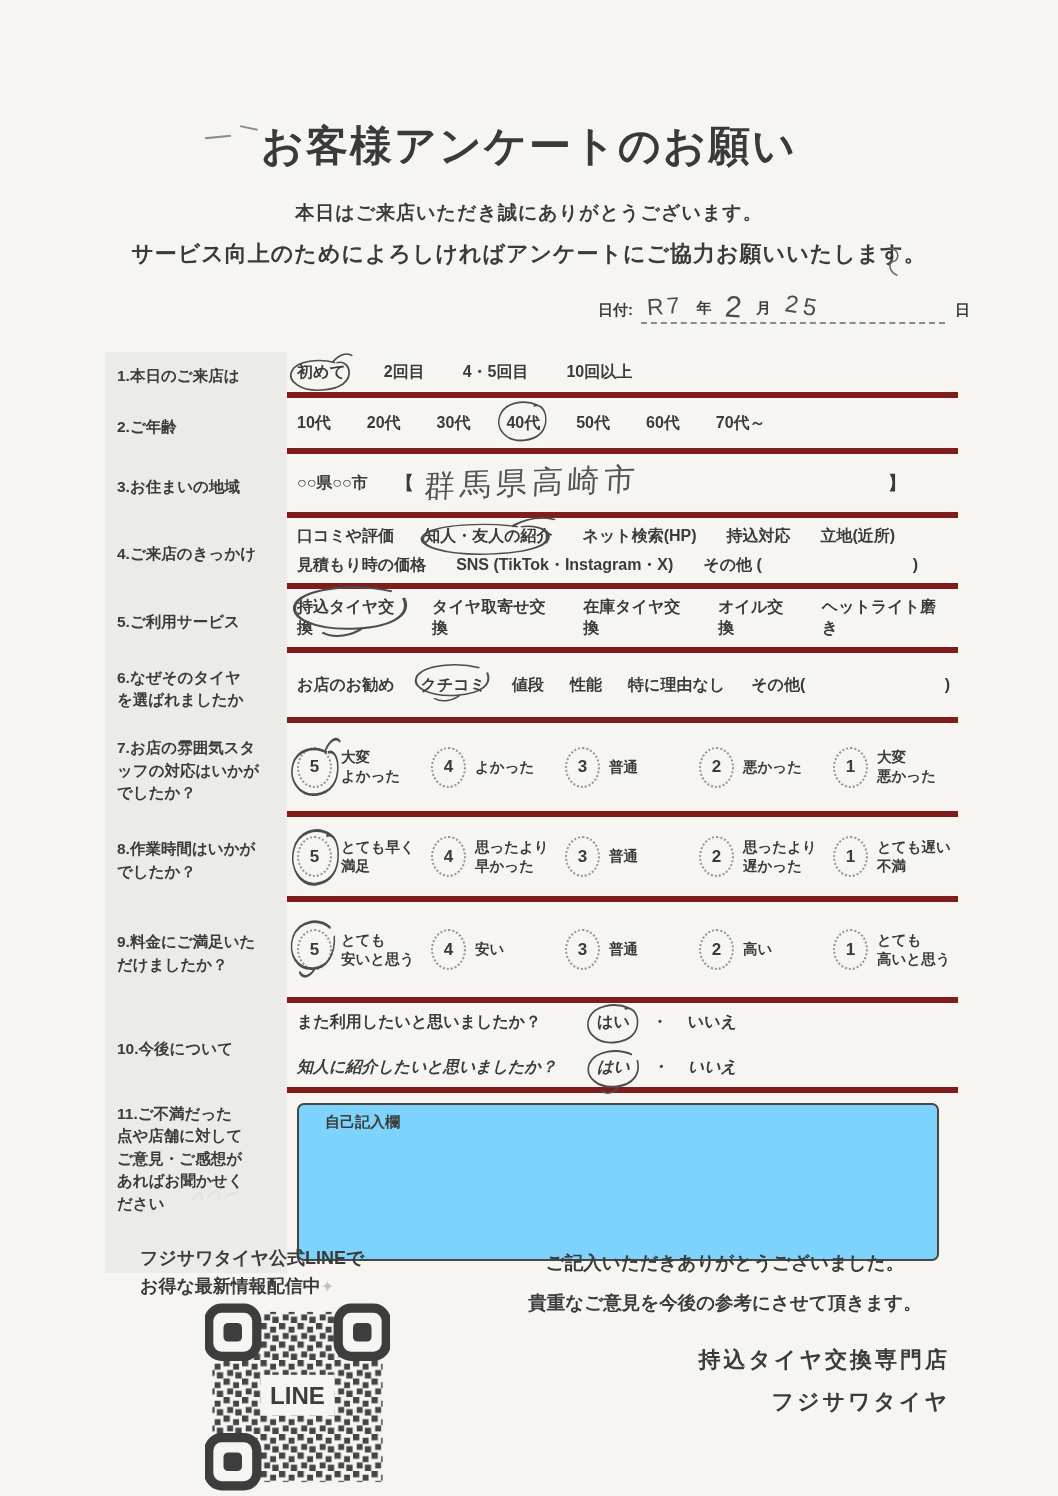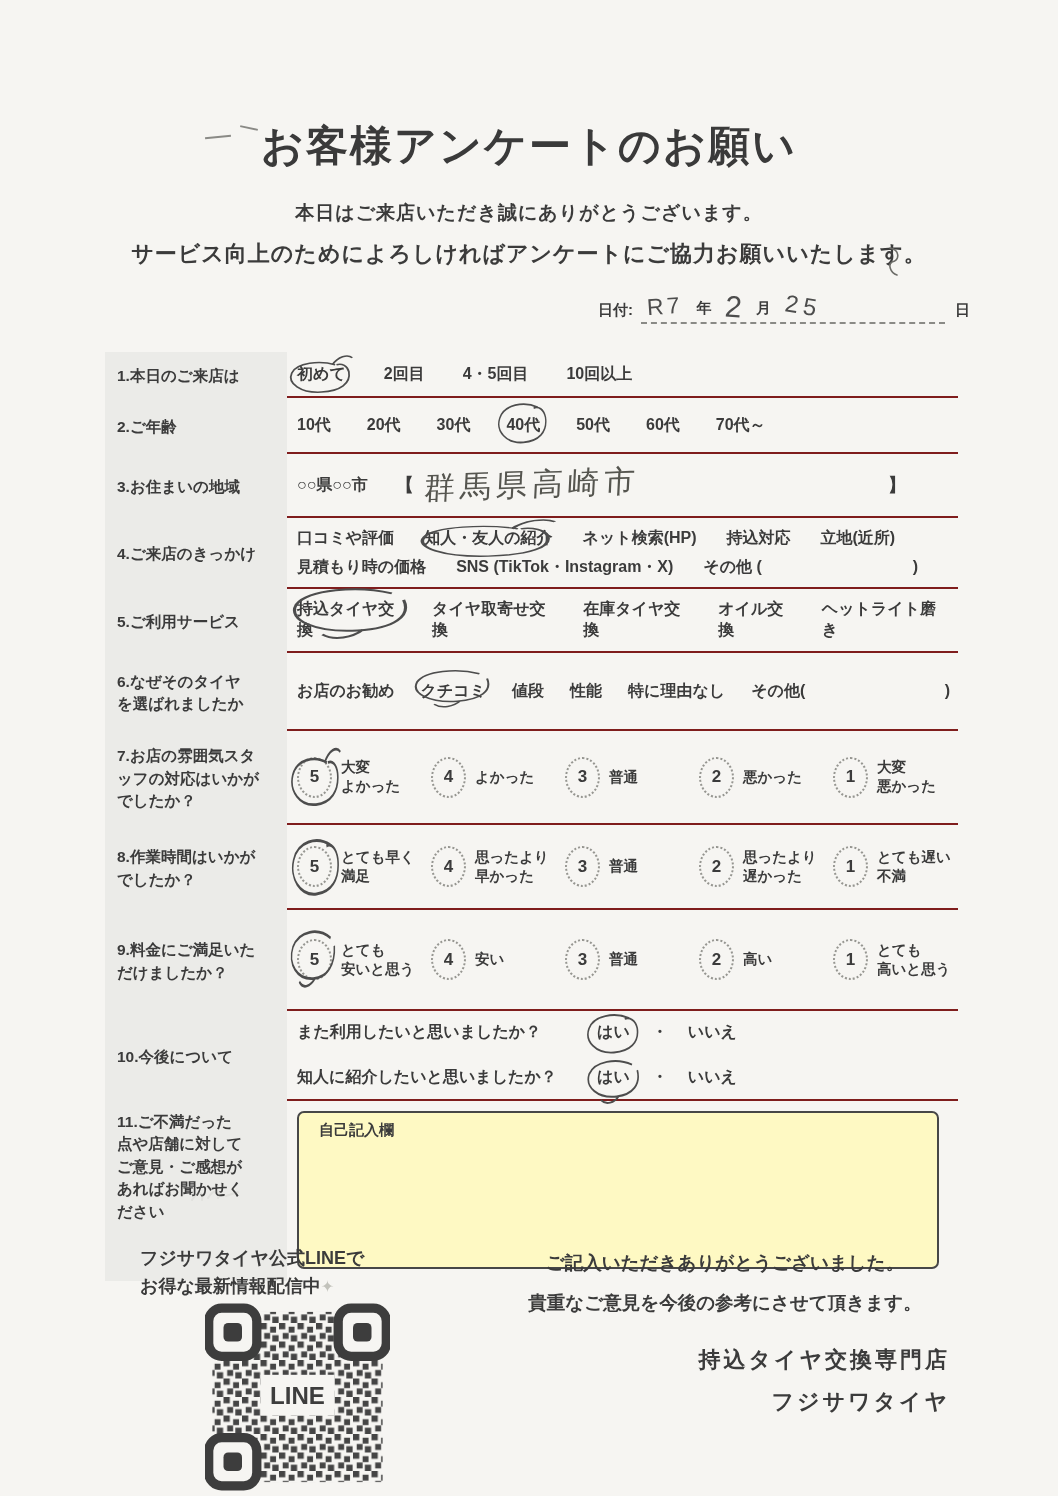--- a/index.html
+++ b/index.html
@@ -29,21 +29,21 @@
   .hand-month { font-size:30px; transform:rotate(5deg); position:relative; top:4px; }
   .hand-day   { font-size:24px; transform:rotate(9deg); letter-spacing:5px; }
   .date-suffix { font-size:15px; font-weight:bold; padding:0 0 4px 10px; }
 
   
   .survey { position:absolute; top:352px; left:105px; width:853px; }
   .row { display:flex; }
   .row-label { width:182px; background:#ebebe8; padding:8px 6px 6px 12px;
                font-size:15.5px; font-weight:600; line-height:1.45; flex-shrink:0;
                display:flex; flex-direction:column; justify-content:center; }
-  .row-content { flex:1; border-bottom:2px solid #7f1d1d; padding:4px 8px 4px 10px;
+  .row-content { flex:1; border-bottom:6px solid #7f1d1d; padding:4px 8px 4px 10px;
                  display:flex; flex-direction:column; justify-content:center; }
   .row:last-child .row-content { border-bottom:none; }
   .opts { display:flex; align-items:center; font-size:16px; font-weight:600; }
   .g38 > * + * { margin-left:38px; } .g27 > * + * { margin-left:36px; }
   .g30 > * + * { margin-left:30px; } .g24 > * + * { margin-left:24px; }
   .g26 > * + * { margin-left:26px; }
   .opt { position:relative; display:inline-block; }
   .hand-circle { position:absolute; pointer-events:none; }
   .hc-fit { left:-10px; top:-12px; width:calc(100% + 20px); height:calc(100% + 22px); }
 
@@ -65,30 +65,30 @@
   .rate { display:flex; align-items:center; gap:9px; width:134px; flex-shrink:0; }
   .rate:last-child { width:auto; }
   .rate-wrap { position:relative; }
   .rate-num { width:35px; height:41px; border:2px dotted #969691; border-radius:50%;
               display:flex; align-items:center; justify-content:center;
               font-size:17px; font-weight:600; }
   .rate-label { font-size:14.5px; font-weight:600; line-height:1.3; }
 
   
   .q10-line { display:flex; align-items:center; font-size:16px; font-weight:600; }
-  .q10-line + .q10-line { margin-top:24px; }
+  .q10-line + .q10-line { margin-top:24px;font-style:italic; }
   .q10-q { width:282px; }
   .q10-yes { position:relative; margin-left:18px; }
   .q10-dot { margin-left:22px; }
   .q10-no { margin-left:20px; }
 
   
   .comment-box { margin:6px 14px 8px 0; width:642px; height:168px;
-                 border:2px solid #474747; border-radius:7px; background:#fef9c3;
-                 padding:8px 20px; }
+                 border:2px solid #474747; border-radius:7px; background:#7dd3fc;
+                 padding:8px 26px; }
   .comment-box-label { font-size:15px; font-weight:600; }
   .row-label.top { justify-content:flex-start; padding-top:10px; }
 
   
   .promo { position:absolute; left:140px; top:1245px; font-size:18px; font-weight:bold;
            line-height:1.55; }
   .sparkle { color:#c2c2bb; font-size:16px; }
   .qr { position:absolute; left:205px; top:1302px; }
   .thanks { position:absolute; left:500px; top:1250px; width:450px; text-align:center;
             font-size:18.5px; font-weight:bold; }
@@ -229,21 +229,21 @@
               </svg>
           </span>
           <span class="opt">タイヤ取寄せ交換</span>
           <span class="opt">在庫タイヤ交換</span>
           <span class="opt">オイル交換</span>
           <span class="opt">ヘットライト磨き</span>
         </div>
       </div>
     </div>
 
-    <div class="row" style="height:78px">
+    <div class="row" style="height:70px">
       <div class="row-label">
         <div>6.なぜそのタイヤ</div>
           <div>を選ばれましたか</div>
       </div>
       <div class="row-content">
         <div class="opts g26">
           <span class="opt">お店のお勧め</span>
           <span class="opt">
             <span>クチコミ</span>
             <svg class="hand-circle hc-fit" viewBox="0 0 100 72" preserveAspectRatio="none">

